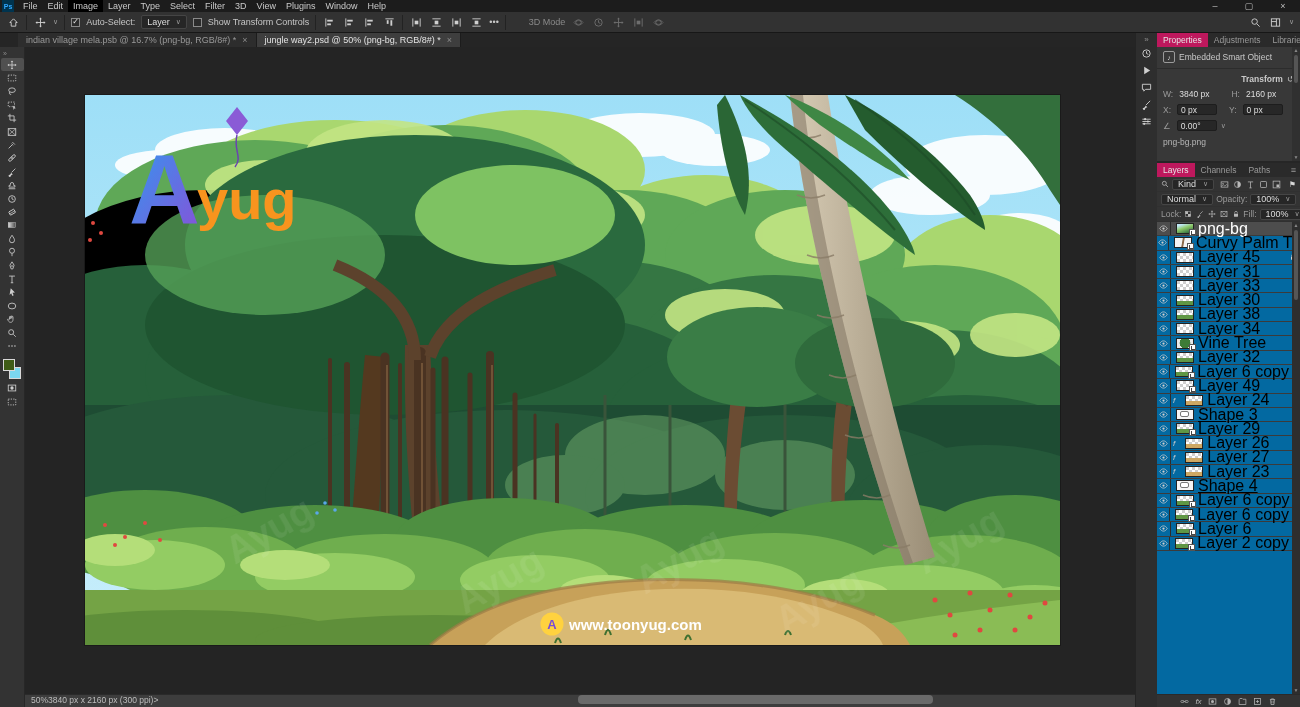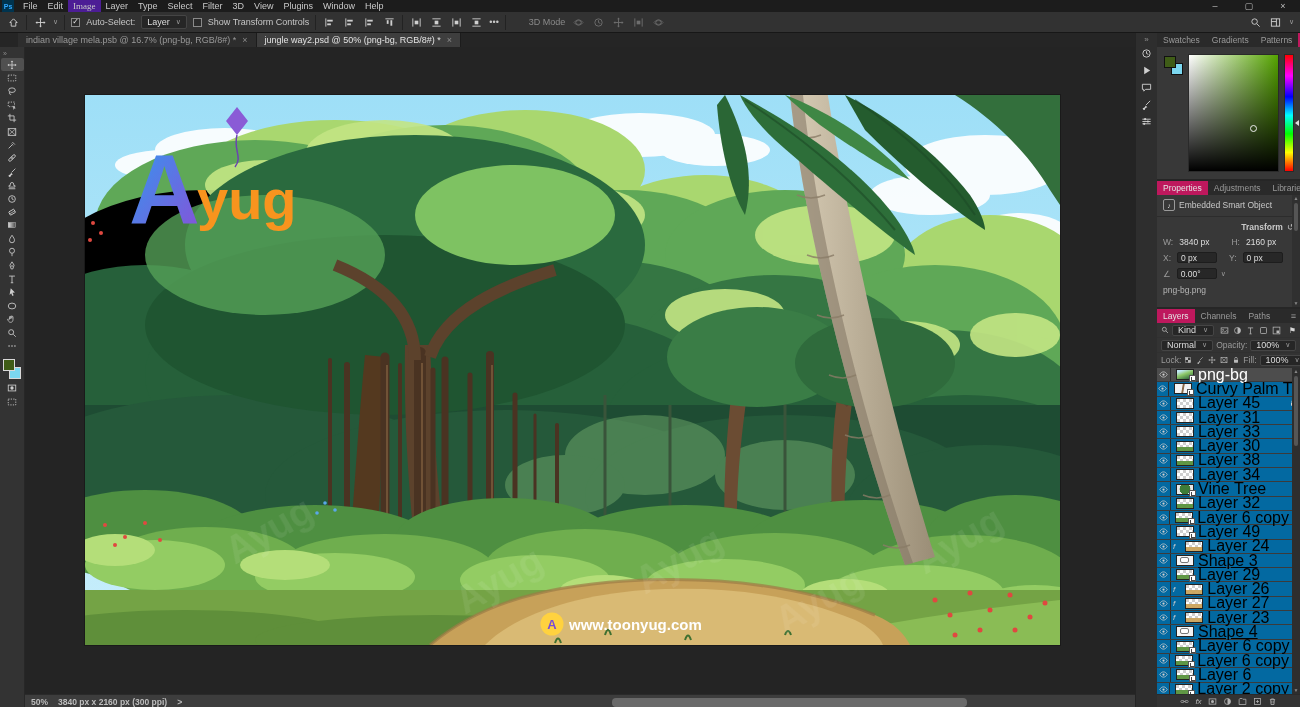--- a/index.html
+++ b/index.html
@@ -5,21 +5,21 @@
   *{margin:0;padding:0;box-sizing:border-box;}
   html,body{width:1300px;height:707px;overflow:hidden;background:#1e1e1e;
     font-family:"Liberation Sans",sans-serif;-webkit-font-smoothing:antialiased;}
   svg.icon{color:#cfcfcf;display:block;}
   
   .titlebar{height:12px;background:#1c1c1c;display:flex;align-items:flex-end;color:#c9c9c9;font-size:9px;}
   .ps-logo{width:12px;height:12px;background:#00344f;color:#31a8ff;font-size:7px;font-weight:bold;
     display:flex;align-items:center;justify-content:center;margin:0 4px 0 2px;}
   .menus{display:flex;height:12px;align-items:center;}
   .mi{padding:0 5px;height:12px;line-height:12px;cursor:default;}
-  .mi.hl{background:#4c1d95;font-family:Liberation Serif, serif;}
+  .mi.hl{background:#000000;}
   .tb-spacer{flex:1;}
   .winbtn{width:34px;height:12px;display:flex;align-items:center;justify-content:center;color:#bdbdbd;font-size:9px;}
   
   .optionsbar{height:21px;background:#323232;border-bottom:1px solid #171717;display:flex;align-items:center;
     color:#c7c7c7;font-size:9px;gap:6px;padding:0 6px;}
   .ob-sep{width:1px;height:15px;background:#222;}
   .cb{width:9px;height:9px;border:1px solid #8a8a8a;background:#2b2b2b;font-size:8px;color:#e8e8e8;
     display:flex;align-items:center;justify-content:center;line-height:1;}
   .select{background:#262626;border:1px solid #454545;border-radius:2px;height:14px;display:flex;align-items:center;
     gap:6px;padding:0 5px;font-size:9px;color:#ddd;}
@@ -43,22 +43,22 @@
   .tool svg{width:10px;height:10px;}
   .tool.active{background:#505050;}
   .fgbg{position:relative;width:22px;height:24px;margin-top:5px;}
   .fgbg .fg{position:absolute;left:2px;top:1px;width:12px;height:12px;border:1px solid #d9d9d9;z-index:2;}
   .fgbg .bg{position:absolute;left:8px;top:9px;width:12px;height:12px;border:1px solid #d9d9d9;}
   
   .canvascol{flex:1;display:flex;flex-direction:column;min-width:0;}
   .pasteboard{flex:1;background:#242424;position:relative;overflow:hidden;}
   .artwrap{position:absolute;left:60px;top:48px;width:975px;height:550px;box-shadow:0 0 0 1px #1a1a1a;}
   .artwrap svg{display:block;width:975px;height:550px;}
-  .statusbar{height:13px;background:#3d3d3d;border-top:1px solid #2a2a2a;display:flex;align-items:flex-end;
-    font-size:8.5px;color:#bdbdbd;gap:10px;padding:0 6px;font-weight:bold;}
+  .statusbar{height:13px;background:#3d3d3d;border-top:1px solid #2a2a2a;display:flex;align-items:flex-start;
+    font-size:8.5px;color:#bdbdbd;padding:0 6px;}
   .hscroll{flex:1;height:9px;position:relative;}
   .hthumb{position:absolute;left:420px;width:355px;top:0;height:9px;background:#6a6a6a;border-radius:4px;}
   
   .dock{width:22px;background:#2e2e2e;border-left:1px solid #242424;display:flex;flex-direction:column;align-items:center;padding-top:2px;}
   .dock .exp{color:#8f8f8f;font-size:8px;height:10px;}
   .dockbtn{width:18px;height:17px;display:flex;align-items:center;justify-content:center;border-radius:2px;}
   .dockbtn svg{width:11px;height:11px;}
   
   .panels{width:143px;background:#333;display:flex;flex-direction:column;}
   .panel{border-top:2px solid #262626;display:flex;flex-direction:column;}
@@ -889,45 +889,20 @@
       <div class="dockbtn">
         <svg class="icon">
           <use href="#i-sliders"></use>
         </svg>
       </div>
 
   </div>
 
   <div class="panels">
 
-    <div class="panel" style="height:146px">
-      <div class="ptabs">
-
-          <div class="ptab">Swatches</div>
-
-          <div class="ptab">Gradients</div>
-
-          <div class="ptab">Patterns</div>
-
-          <div class="ptab active">Color</div>
-
-      </div>
-      <div class="pbody colorbody">
-        <div class="cswatches">
-          <div class="fg" style="background:#3f5c17"></div>
-          <div class="bg" style="background:#7bd7f0"></div>
-        </div>
-        <div class="satsq">
-          <div class="satcur"></div>
-        </div>
-        <div class="huebar">
-          <div class="huemark"></div>
-        </div>
-      </div>
-    </div>
 
     <div class="panel" style="height:128px">
       <div class="ptabs">
 
           <div class="ptab active">Properties</div>
 
           <div class="ptab">Adjustments</div>
 
           <div class="ptab">Libraries</div>
 

